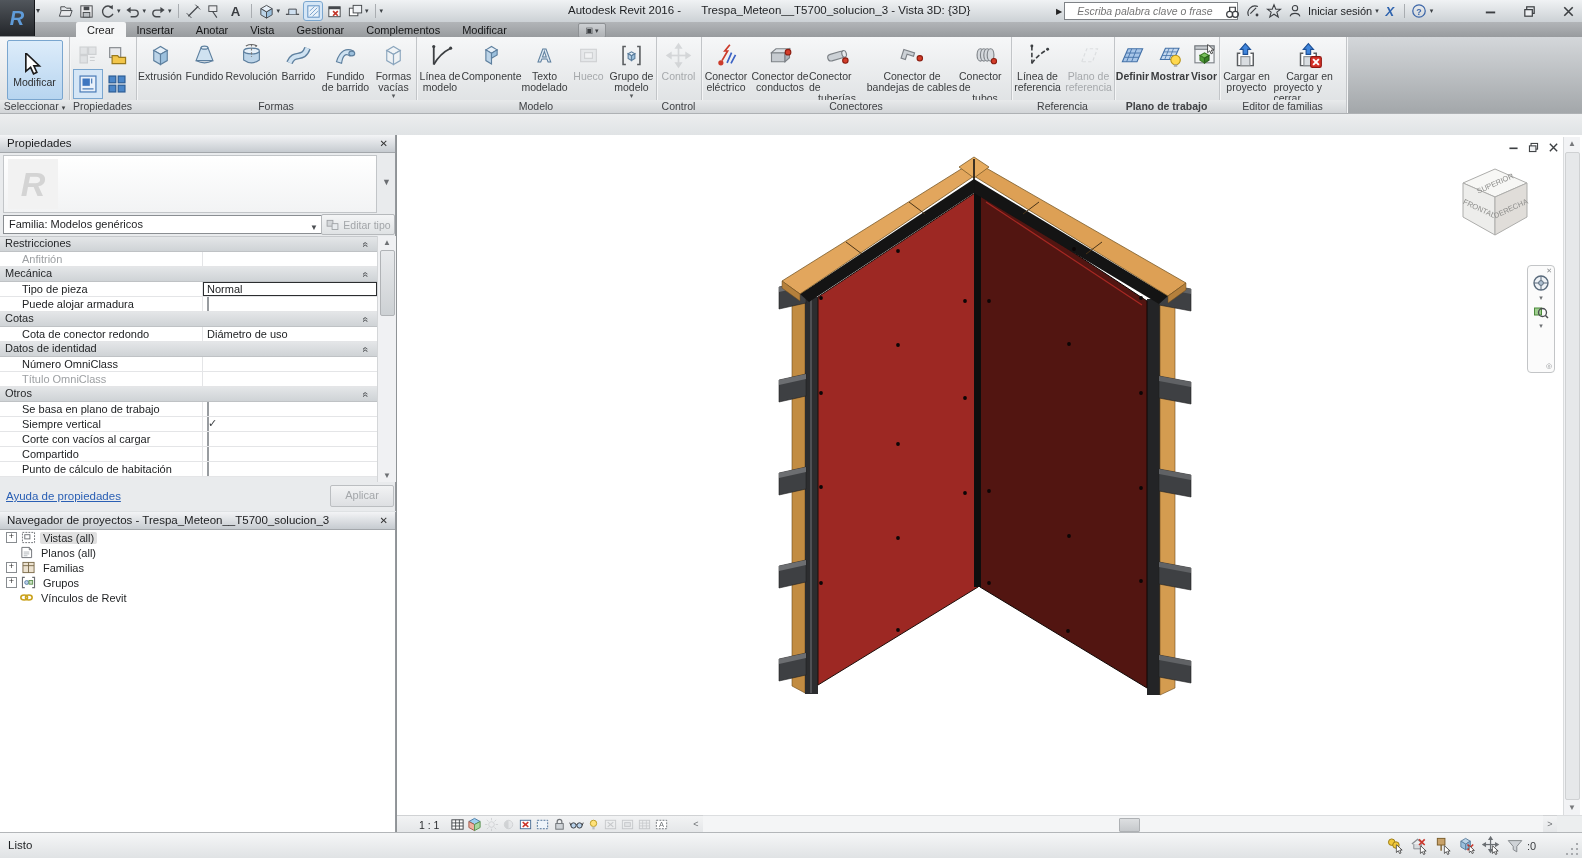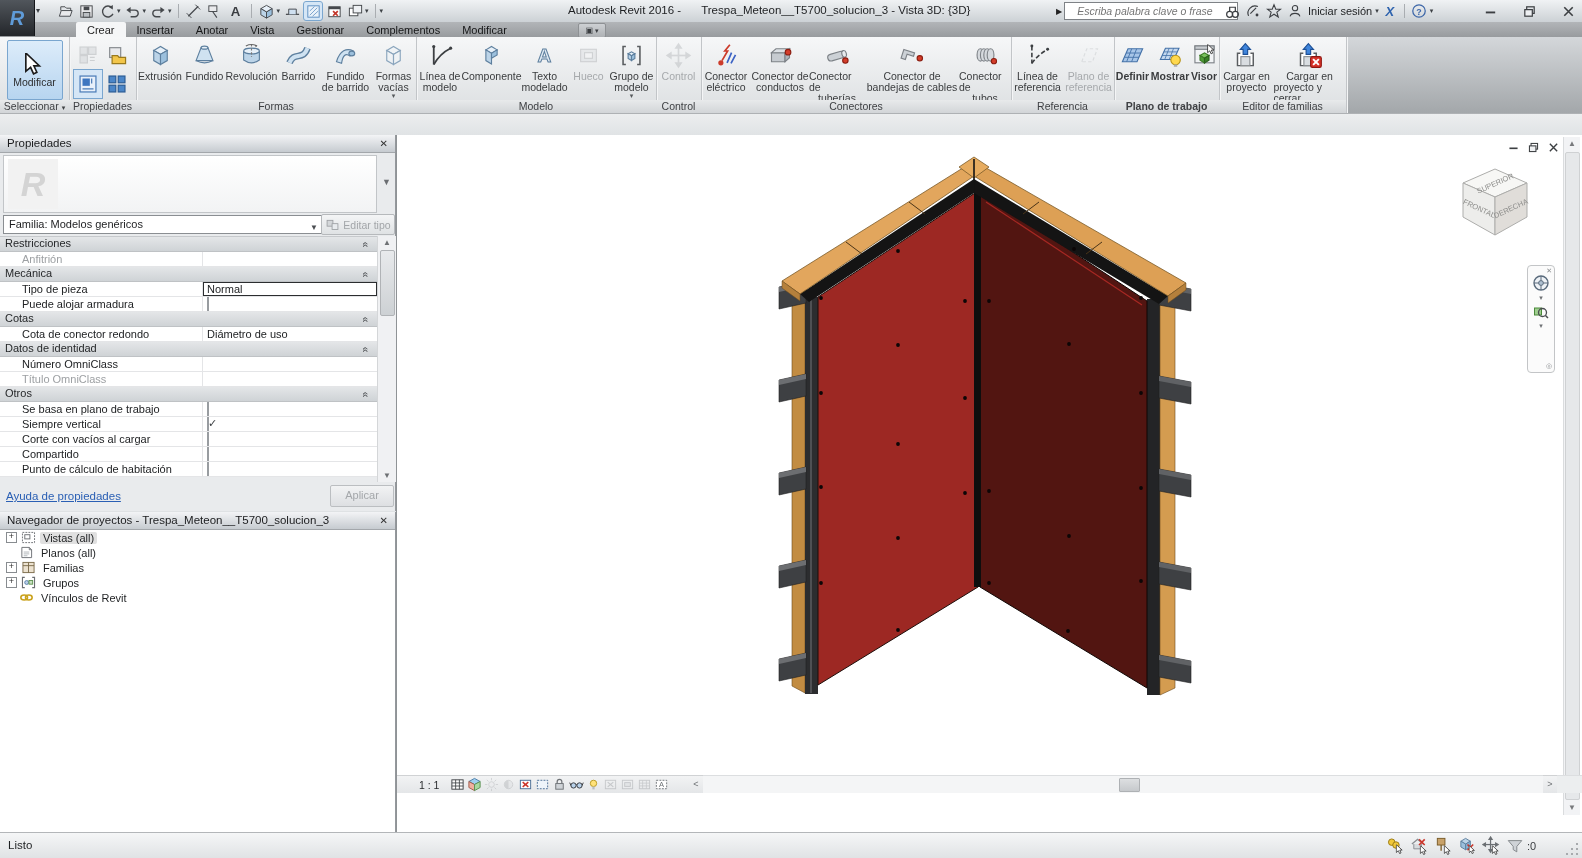--- a/index.html
+++ b/index.html
@@ -114,21 +114,21 @@
   .ti .lbl.hl{background:#e0e0e0;}
 
   
   .canvas{position:absolute;left:396px;top:135px;width:1186px;height:697px;background:#fff;
     border-left:1px solid #8f9396;}
   .winctl{position:absolute;left:1110px;top:6px;display:flex;gap:7px;}
   .vscroll{position:absolute;left:1166px;top:2px;width:16px;height:678px;background:#f2f3f5;border-left:1px solid #dadcde;}
   .vscroll .ar{position:absolute;left:0;width:16px;height:14px;text-align:center;font-size:8px;color:#77797c;line-height:14px;}
   .vscroll .vthumb{position:absolute;left:1px;top:15px;width:13px;height:646px;background:#e6e8ea;
     border:1px solid #cfd1d3;border-radius:2px;}
-  .bottomrow{position:absolute;left:0;top:640px;width:945px;height:17px;}
+  .bottomrow{position:absolute;left:0;top:680px;width:945px;height:17px;}
   .viewbar{position:absolute;left:0;top:0;width:292px;height:17px;background:linear-gradient(#f2f3f4,#e4e6e8);
     display:flex;align-items:center;border-top:1px solid #d0d2d4;}
   .viewbar .scale{font-size:10.5px;color:#2a2c2e;margin:0 10px 0 22px;white-space:nowrap;}
   .vbi{width:17px;height:15px;display:flex;align-items:center;justify-content:center;}
   .vbi.dis{opacity:.4;}
   .sb-ar{position:absolute;top:0;width:14px;height:17px;background:linear-gradient(#f2f3f4,#e4e6e8);
     border-top:1px solid #d0d2d4;text-align:center;line-height:16px;font-size:9px;color:#6f7275;}
   .hsc{position:absolute;left:306px;top:0;width:840px;height:17px;background:#f4f5f6;border-top:1px solid #dcdee0;}
   .hthumb{position:absolute;left:416px;top:2px;width:19px;height:12px;background:linear-gradient(#dddfe1,#c6c9cc);
     border:1px solid #aeb1b4;border-radius:1px;}

